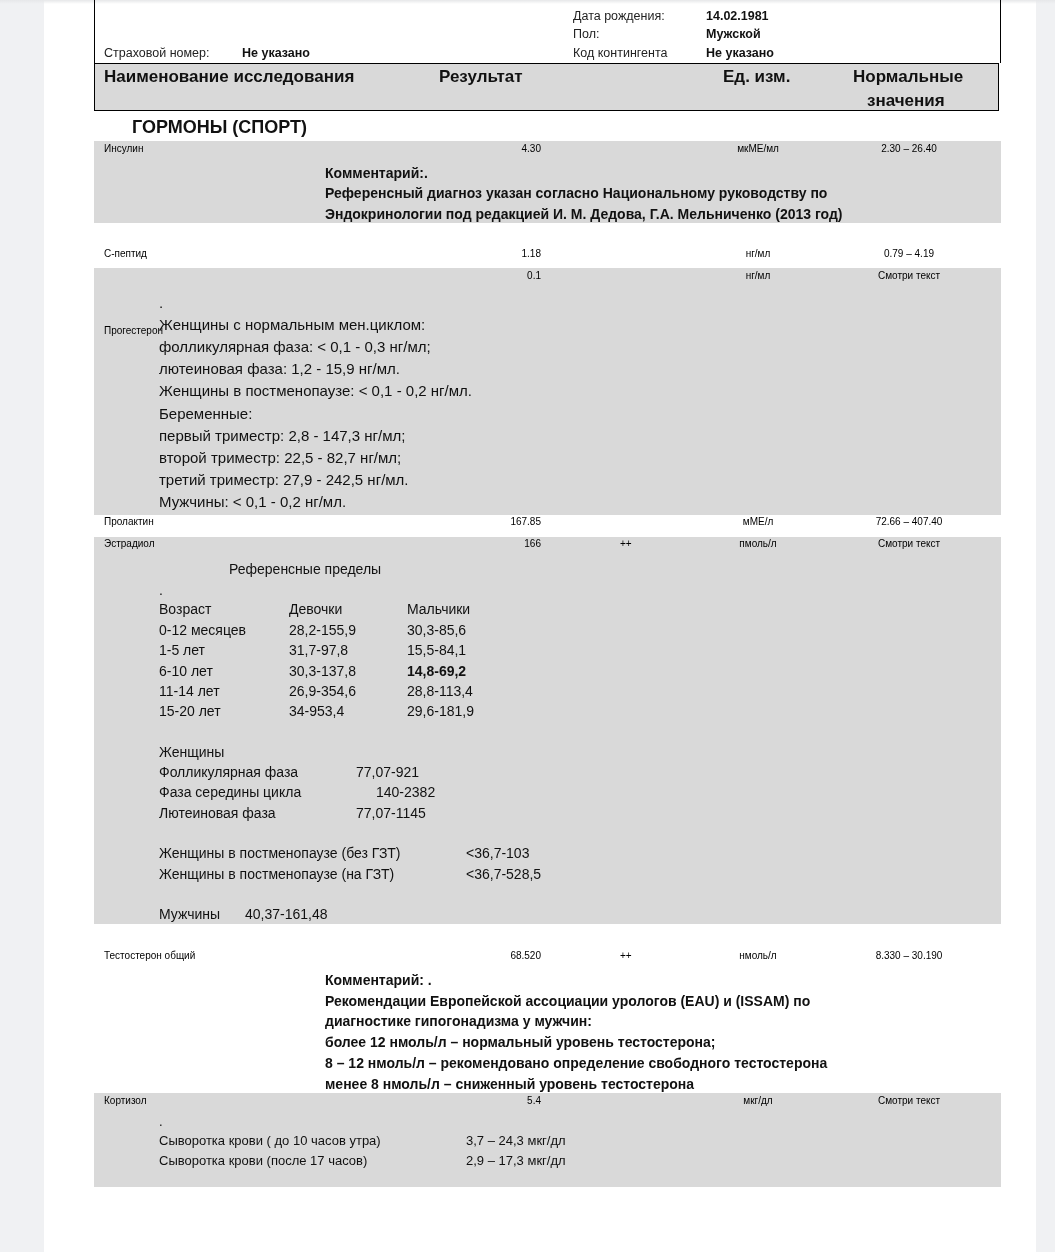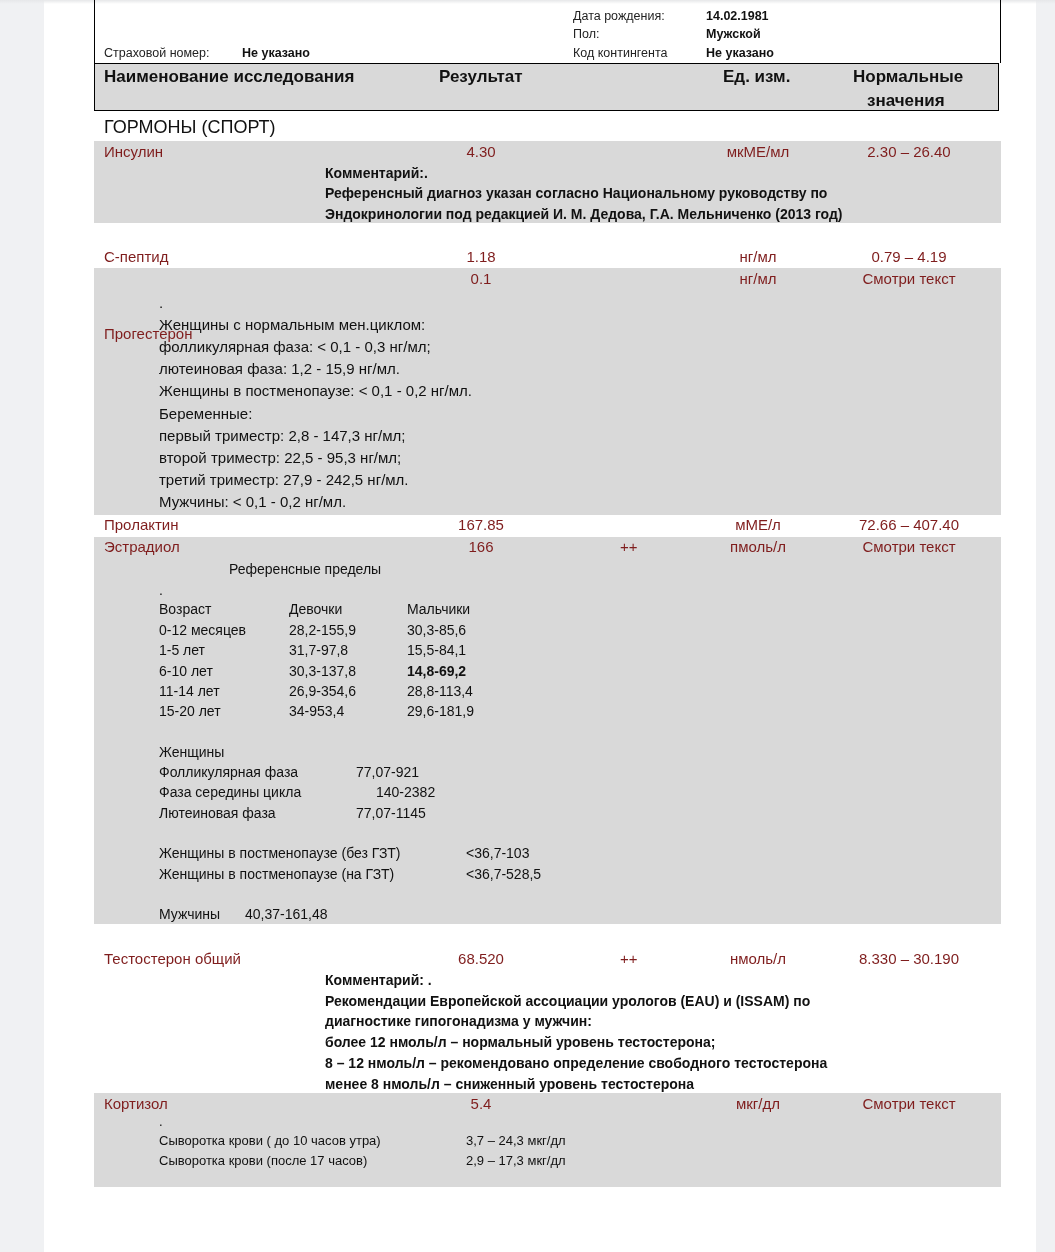--- a/index.html
+++ b/index.html
@@ -23,25 +23,25 @@
     position: absolute; left: 94px; top: 0; width: 905px; height: 63px;
     border-left: 1px solid #000; border-right: 1px solid #000;
   }
   .lbl { font-size: 12.5px; color: #222; }
   .val { font-size: 12.5px; font-weight: bold; color: #111; }
   .colhdr {
     position: absolute; left: 94px; top: 63px; width: 905px; height: 48px;
     background: #d9d9d9; border: 1px solid #000; box-sizing: border-box;
   }
   .colhdr span { position: absolute; font-size: 17px; font-weight: bold; color: #111; }
-  .section { font-size: 18px; font-weight: normal; }
+  .section { font-size: 18px; font-weight: bold; margin-left: 28px; }
   .band { position: absolute; left: 94px; width: 907px; background: #d9d9d9; }
-  .row-t { font-size: 15px; color: #7f1d1d; }
+  .row-t { font-size: 10px; color: #000000; }
   .c-name { left: 104px; }
-  .c-res { text-align: center; width: 120px; }
+  .c-res { text-align: right; width: 120px; }
   .c-unit { text-align: center; width: 120px; }
   .c-norm { text-align: center; width: 140px; }
   .cmt { font-size: 14px; font-weight: bold; color: #111; }
   .ref { font-size: 15px; color: #111; }
   .ref-s { font-size: 14px; color: #111; }
   .ref-xs { font-size: 13px; color: #111; }
 </style>
 </head>
 <body>
 
@@ -88,21 +88,21 @@
 <span class="abs row-t c-unit" style="left:698px;top:270px;">нг/мл</span>
 <span class="abs row-t c-norm" style="left:839px;top:270px;">Смотри текст</span>
 <div id="prog-ref">
     <span class="abs ref" style="left: 159px; top: 294px;">.</span>
     <span class="abs ref" style="left: 159px; top: 316.1px;">Женщины с нормальным мен.циклом:</span>
     <span class="abs ref" style="left: 159px; top: 338.2px;">фолликулярная фаза: &lt; 0,1 - 0,3 нг/мл;</span>
     <span class="abs ref" style="left: 159px; top: 360.3px;">лютеиновая фаза: 1,2 - 15,9 нг/мл.</span>
     <span class="abs ref" style="left: 159px; top: 382.4px;">Женщины в постменопаузе: &lt; 0,1 - 0,2 нг/мл.</span>
     <span class="abs ref" style="left: 159px; top: 404.5px;">Беременные:</span>
     <span class="abs ref" style="left: 159px; top: 426.6px;">первый триместр: 2,8 - 147,3 нг/мл;</span>
-    <span class="abs ref" style="left: 159px; top: 448.7px;">второй триместр: 22,5 - 95,3 нг/мл;</span>
+    <span class="abs ref" style="left: 159px; top: 448.7px;">второй триместр: 22,5 - 82,7 нг/мл;</span>
     <span class="abs ref" style="left: 159px; top: 470.8px;">третий триместр: 27,9 - 242,5 нг/мл.</span>
     <span class="abs ref" style="left: 159px; top: 492.9px;">Мужчины: &lt; 0,1 - 0,2 нг/мл.</span>
   </div>
 
 <span class="abs row-t c-name" style="top:516px;">Пролактин</span>
 <span class="abs row-t c-res" style="left:421px;top:516px;">167.85</span>
 <span class="abs row-t c-unit" style="left:698px;top:516px;">мМЕ/л</span>
 <span class="abs row-t c-norm" style="left:839px;top:516px;">72.66 – 407.40</span>
 
 <div class="band" style="top:537px;height:387px;"></div>

